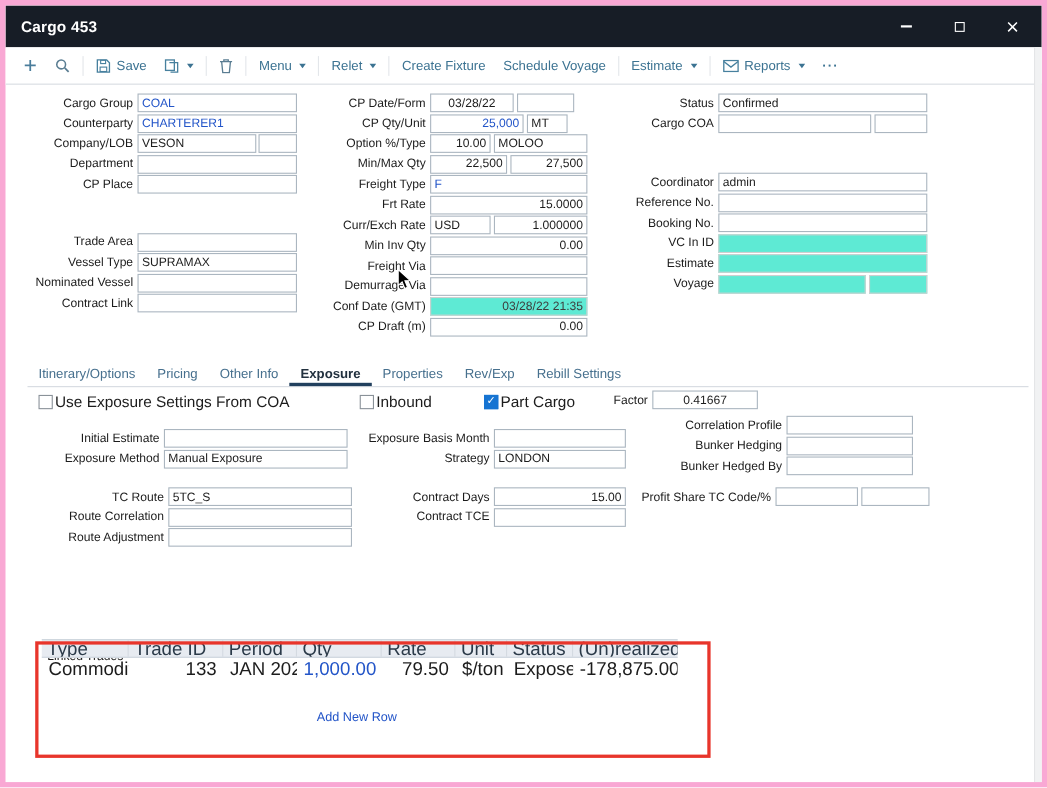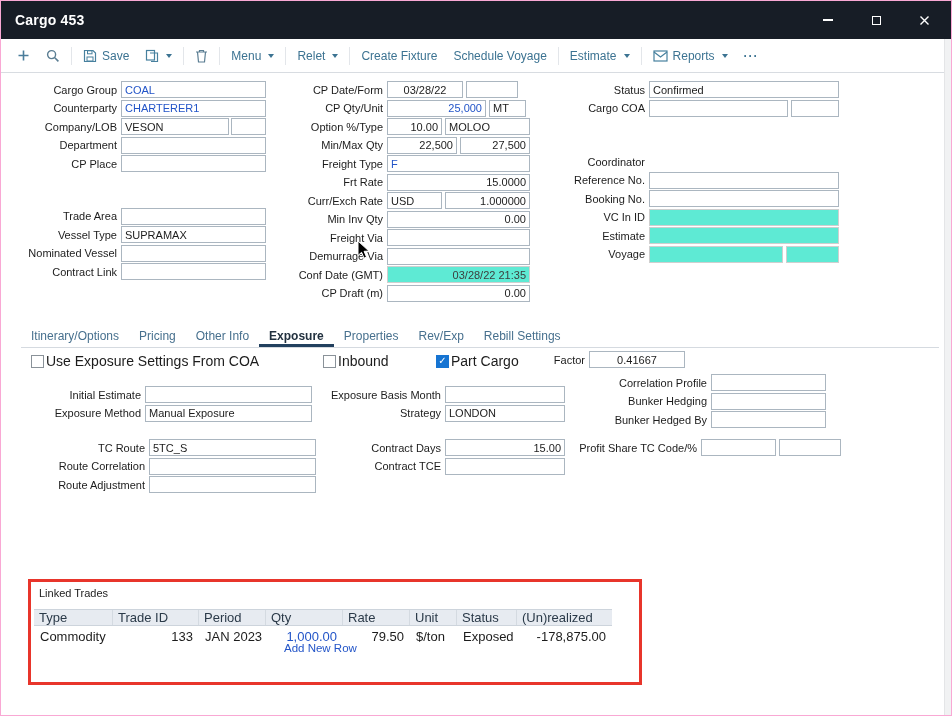--- a/index.html
+++ b/index.html
@@ -1,18 +1,18 @@
 <!DOCTYPE html>
 <html><head>
 <meta charset="utf-8">
 <style>
   *{box-sizing:border-box;margin:0;padding:0}
   html,body{background:#fff}
   body{font-family:"Liberation Sans",sans-serif}
-  #window{position:relative;width:952px;height:716px;background:#fff;border:1px solid #f9a8d4;overflow:hidden}
+  #window{position:relative;width:952px;height:716px;background:#fff;border:5px solid #f9a8d4;overflow:hidden}
 
   
   .titlebar{height:38px;background:#171d26;display:flex;align-items:center;padding:0 14px;color:#fff}
   .title{font-size:14px;font-weight:bold;letter-spacing:.2px}
   .win-controls{margin-left:auto;display:flex;align-items:center;gap:34px;padding-right:6px}
   .wbtn{display:flex;align-items:center;justify-content:center;width:14px;height:14px;cursor:pointer}
   .min-glyph{width:10px;height:2px;background:#fff;display:block}
   .max-glyph{width:9px;height:9px;border:1px solid #fff;display:block}
 
   
@@ -28,21 +28,21 @@
   .flabel{font-size:11px;color:#1c1c1c;text-align:right;padding-right:4px;white-space:nowrap;flex:none}
   .fld{height:17px;border:1px solid #abb6c0;background:#fff;font-family:"Liberation Sans",sans-serif;font-size:11px;padding:0 3px;color:#1c1c1c;flex:none;border-radius:0}
   .dis{background:#5eead4;border-color:#cfcfcf;color:#3d3d3d}
   .blue{color:#2355c8}
   .num{text-align:right}
   .ctr{text-align:center}
   .ml3{margin-left:3px}.ml2{margin-left:2px}
   .spacer34{height:34px}.spacer35{height:35px}
   .lw88{width:88px}.lw112{width:112px}.lw118{width:118px}.lw140{width:140px}.lw142{width:142px}.lw150{width:150px}.lw160{width:160px}
   .w35{width:35px}.w37{width:37px}.w48{width:48px}.w52{width:52px}.w53{width:53px}.w55{width:55px}.w62{width:62px}.w70{width:70px}
-  .w75{width:75px}.w85{width:85px}.w88{width:76px}.w96{width:96px}.w103{width:99px}.w108{width:108px}.w115{width:115px}.w120{width:120px}
+  .w75{width:75px}.w85{width:85px}.w88{width:76px}.w96{width:96px}.w103{width:85px}.w108{width:108px}.w115{width:115px}.w120{width:120px}
   .w134{width:134px}.w138{width:139px}.w143{width:143px}.w145{width:145px}.w167{width:167px}.w190{width:190px}.w71{width:71px}.w72{width:72px}
   #col-left{position:absolute;left:8px;top:80px}
   #col-mid{position:absolute;left:268px;top:80px}
   #col-right{position:absolute;left:506px;top:80px}
 
   
   .tabs{position:absolute;left:20px;right:12px;top:327px;display:flex;border-bottom:1px solid #d5dae0;height:20px}
   .tab{font-size:12px;color:#47708e;padding:1px 10px 4px 10px;cursor:pointer;white-space:nowrap}
   .tab.active{color:#22313f;font-weight:bold;border-bottom:3px solid #22405e;padding-bottom:1px}
 
@@ -50,21 +50,21 @@
   .cb{position:absolute;display:flex;align-items:center;gap:2px;font-size:14px;color:#1c1c1c;cursor:pointer}
   .cbbox{width:13px;height:13px;border:1px solid #8a9299;background:#fff;flex:none;display:flex;align-items:center;justify-content:center}
   .cbbox.checked{background:#1674d2;border-color:#1674d2}
   .cbbox.checked::after{content:"✓";color:#fff;font-size:10px;line-height:1}
 
   .abs{position:absolute}
 
   
   .annotation{position:absolute;left:27px;top:578px;width:614px;height:106px;border:3px solid #e8352b;pointer-events:none;z-index:5}
   .lt-title{position:absolute;left:38px;top:586px;font-size:11px;color:#1c1c1c}
-  .lt-table{position:absolute;left:33px;top:608px;width:578px;font-size:13px}
+  .lt-table{position:absolute;left:33px;top:576px;width:578px;font-size:17px}
   .lt-grid{display:grid;grid-template-columns:79px 86px 67px 77px 67px 47px 60px 95px}
   .lt-header{background:#e7ebf1;border-top:1px solid #cdd4dc;border-bottom:1px solid #cdd4dc;height:17px;line-height:15px;color:#2b3a49}
   .lt-hcell{padding:0 5px;border-right:1px solid #d4dae1;overflow:hidden}
   .lt-hcell:last-child{border-right:none}
   .lt-row{height:22px;line-height:22px;color:#1c1c1c}
   .lt-cell{padding:0 6px;overflow:hidden;white-space:nowrap}
   .add-row{position:absolute;left:283px;top:641px;color:#2355c8;font-size:11.5px;cursor:pointer}
 
   .right-strip{position:absolute;right:0;top:38px;width:7px;height:678px;background:#f1f2f3;border-left:1px solid #e4e5e7}
   #cursor{position:absolute;left:356px;top:239px;z-index:9;pointer-events:none}
@@ -264,20 +264,21 @@
       <input class="fld w190" value="Confirmed" style="">
     </div>
     <div class="frow">
       <div class="flabel lw142">Cargo COA</div>
       <input class="fld w138" value="" style="">
       <input class="fld w48 ml3" value="" style="">
     </div>
     <div class="spacer35"></div>
     <div class="frow">
       <div class="flabel lw142">Coordinator</div>
+      <input class="fld w190" value="admin" style="">
     </div>
     <div class="frow">
       <div class="flabel lw142">Reference No.</div>
       <input class="fld w190" value="" style="">
     </div>
     <div class="frow">
       <div class="flabel lw142">Booking No.</div>
       <input class="fld w190" value="" style="">
     </div>
     <div class="frow">

